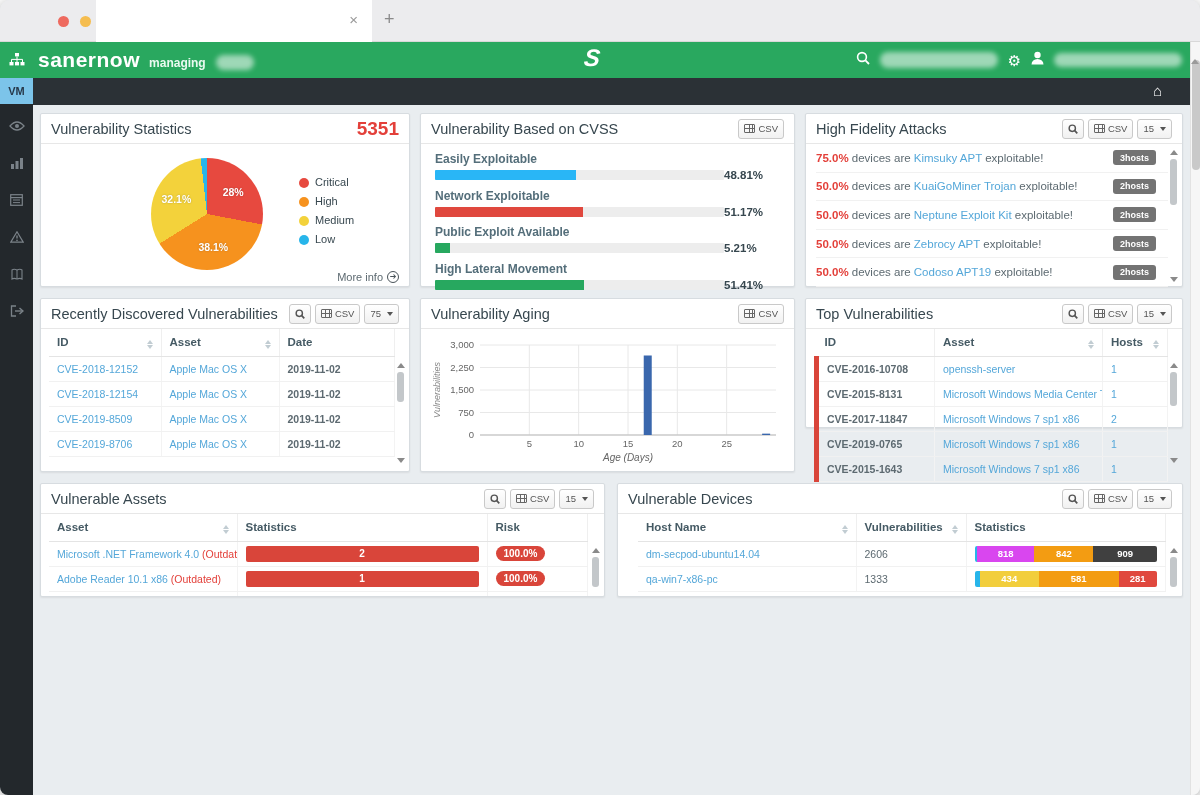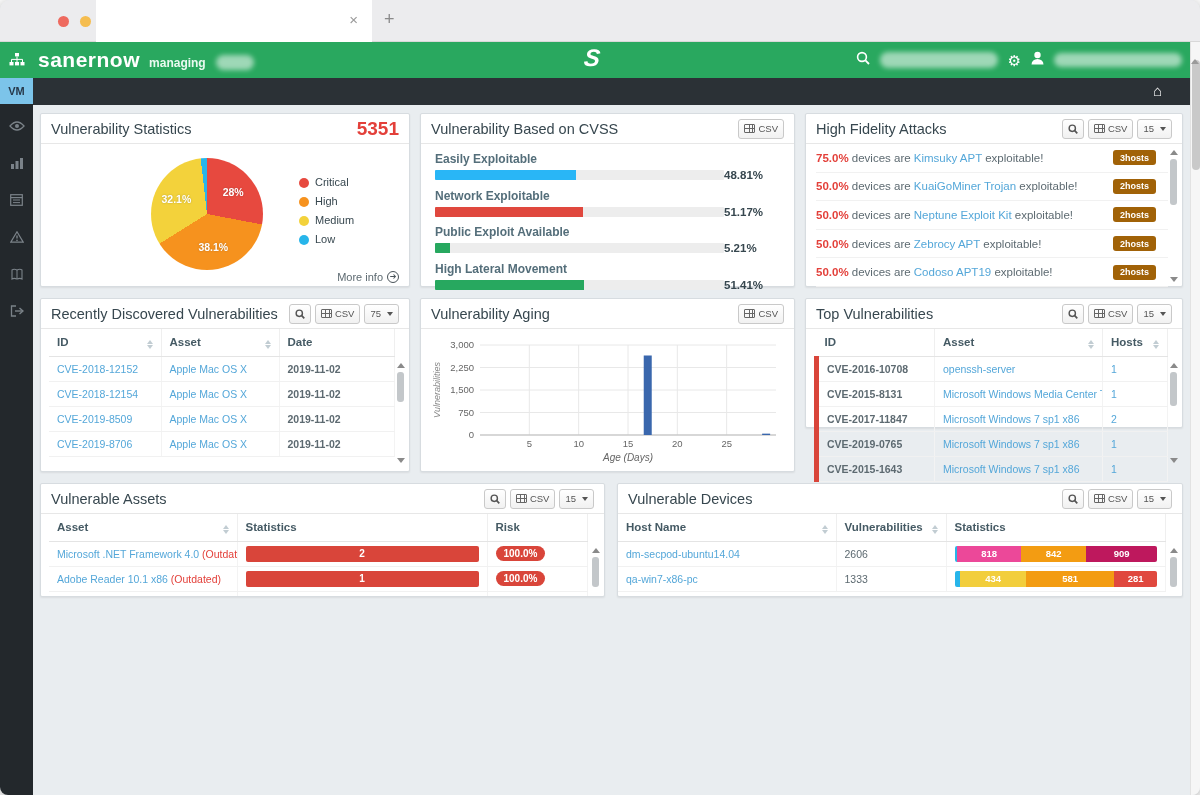--- a/index.html
+++ b/index.html
@@ -64,21 +64,21 @@
   .cvss-line { display:flex; align-items:center; }
   .cvss-track { flex:1; height:10px; background:#ededed; border-radius:1px; overflow:hidden; }
   .cvss-fill { height:10px; }
   .cvss-pct { width:56px; text-align:left; font-size:11.5px; font-weight:bold; color:#37474f; }
   
   #hfa-rows { padding:0 14px 0 10px; }
   .hfa-row { height:28.6px; display:flex; align-items:center; justify-content:space-between; border-bottom:1px solid #f1f1f1; }
   .hfa-text { font-size:11.5px; color:#5d6a71; white-space:nowrap; }
   .hfa-pct { color:#e3403a; font-weight:bold; }
   .blue-link { color:#54a7d9; text-decoration:none; }
-  .hfa-badge { background:#a16207; color:#fff; font-size:9px; font-weight:bold; border-radius:3px; padding:2.5px 7px; margin-right:12px; }
+  .hfa-badge { background:#737373; color:#fff; font-size:9px; font-weight:bold; border-radius:3px; padding:2.5px 7px; margin-right:12px; }
   
   .rail { position:absolute; right:3px; width:11px; display:flex; flex-direction:column; align-items:center; }
   .rail-up { width:0;height:0;border-left:4px solid transparent;border-right:4px solid transparent;border-bottom:5px solid #8a8a8a; margin-bottom:4px; }
   .rail-dn { width:0;height:0;border-left:4px solid transparent;border-right:4px solid transparent;border-top:5px solid #8a8a8a; }
   .rail-thumb { width:7px; background:#c3c7ca; border-radius:3px; }
   
   table.grid { border-collapse:collapse; width:100%; table-layout:fixed; }
   table.grid th { font-size:11.5px; color:#455a64; text-align:left; height:27px; padding:0 8px; border-bottom:1px solid #e4e4e4; border-right:1px solid #efefef; }
   table.grid td { font-size:10.5px; height:25px; padding:0 8px; border-bottom:1px solid #f1f1f1; border-right:1px solid #f3f3f3; color:#5d6a71; white-space:nowrap; overflow:hidden; }
   .sort-ic { float:right; margin-top:4px; display:inline-flex; flex-direction:column; gap:1px; opacity:.55; }
@@ -597,21 +597,21 @@
         <span class="tool-btn">
             <span class="csv-grid"></span>
             <span>CSV</span>
           </span>
         <span class="tool-btn">
             <span>15</span>
             <span class="caret"></span>
           </span>
       </span>
     </div>
-    <div style="padding:0 16px 0 0;">
+    <div style="padding:0 16px 0 20px;">
       <table class="grid" id="devices-table">
         <colgroup>
             <col style="width:218px">
             <col style="width:110px">
             <col>
           </colgroup>
         <thead>
             <tr>
           <th><span>Host Name</span><span class="sort-ic">
                   <i class="up"></i>
@@ -624,23 +624,23 @@
           <th><span>Statistics</span></th>
         </tr>
           </thead>
         <tbody>
             <tr>
               <td><a class="blue-link">dm-secpod-ubuntu14.04</a></td>
       <td>2606</td>
       <td>
                 <div class="stack">
                   <div class="seg" style="width:1.419800460475825%;background:#27b5ea"></div>
-                  <div class="seg" style="width:31.389102072141213%;background:#ec4899">818</div>
+                  <div class="seg" style="width:31.389102072141213%;background:#d946ef">818</div>
                   <div class="seg" style="width:32.31005372217959%;background:#f39c12">842</div>
-                  <div class="seg" style="width:34.88104374520338%;background:#be185d">909</div>
+                  <div class="seg" style="width:34.88104374520338%;background:#404040">909</div>
                 </div>
               </td>
             </tr>
             <tr>
               <td><a class="blue-link">qa-win7-x86-pc</a></td>
       <td>1333</td>
       <td>
                 <div class="stack">
                   <div class="seg" style="width:2.77569392348087%;background:#27b5ea"></div>
                   <div class="seg" style="width:32.55813953488372%;background:#f2ce3c">434</div>

